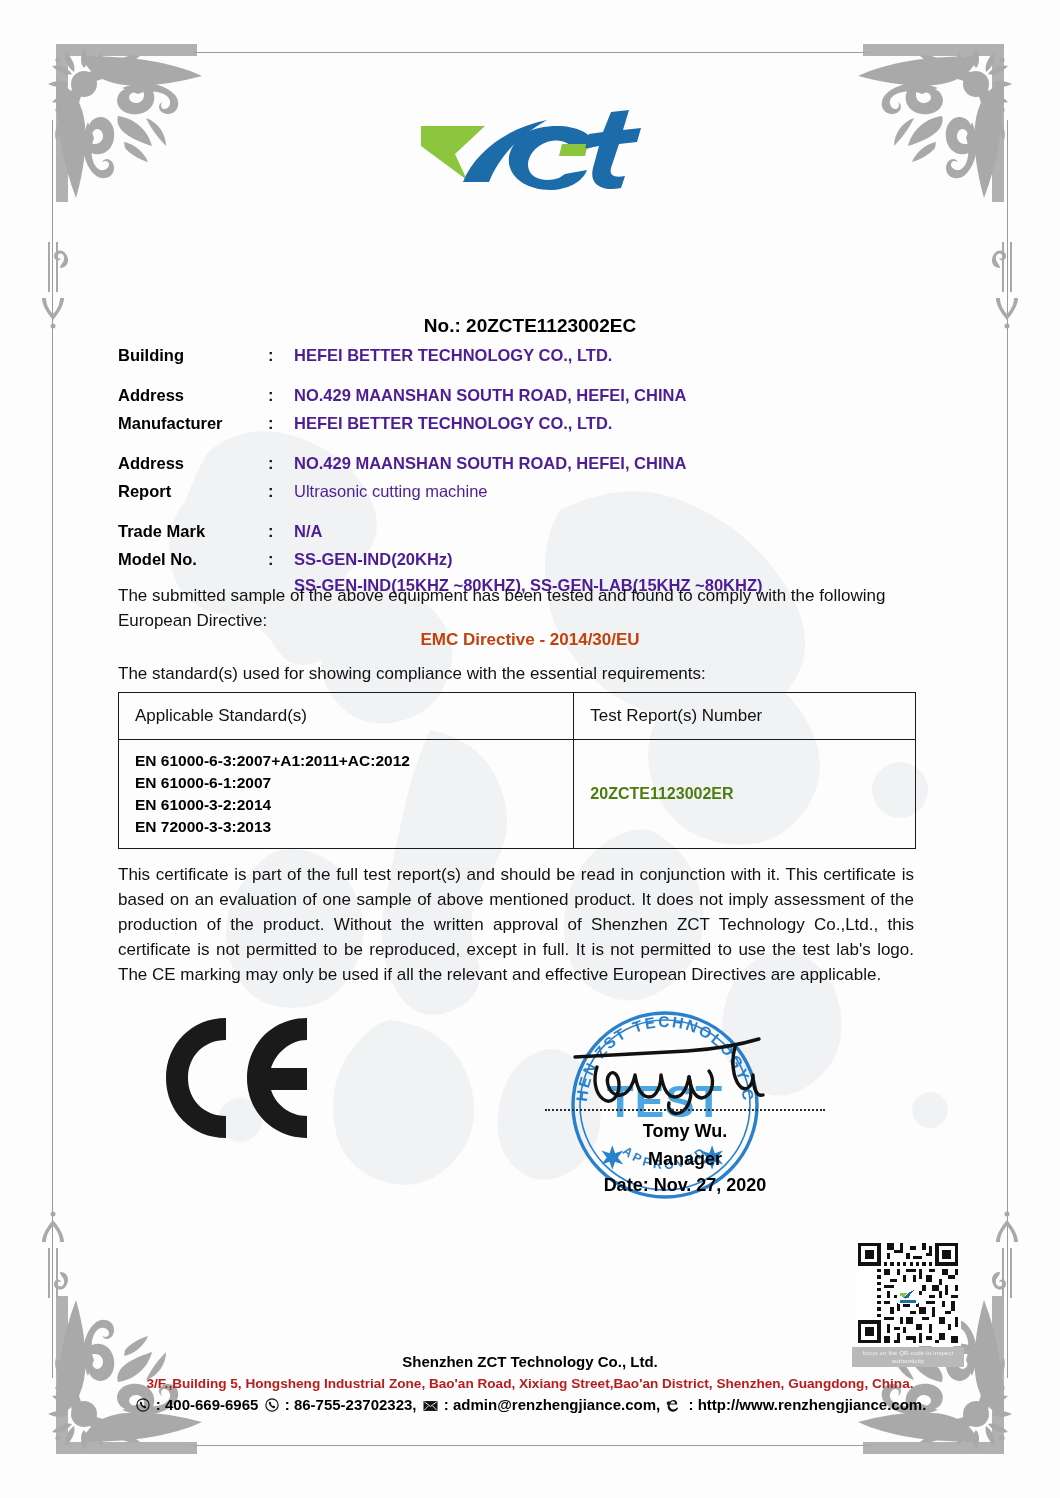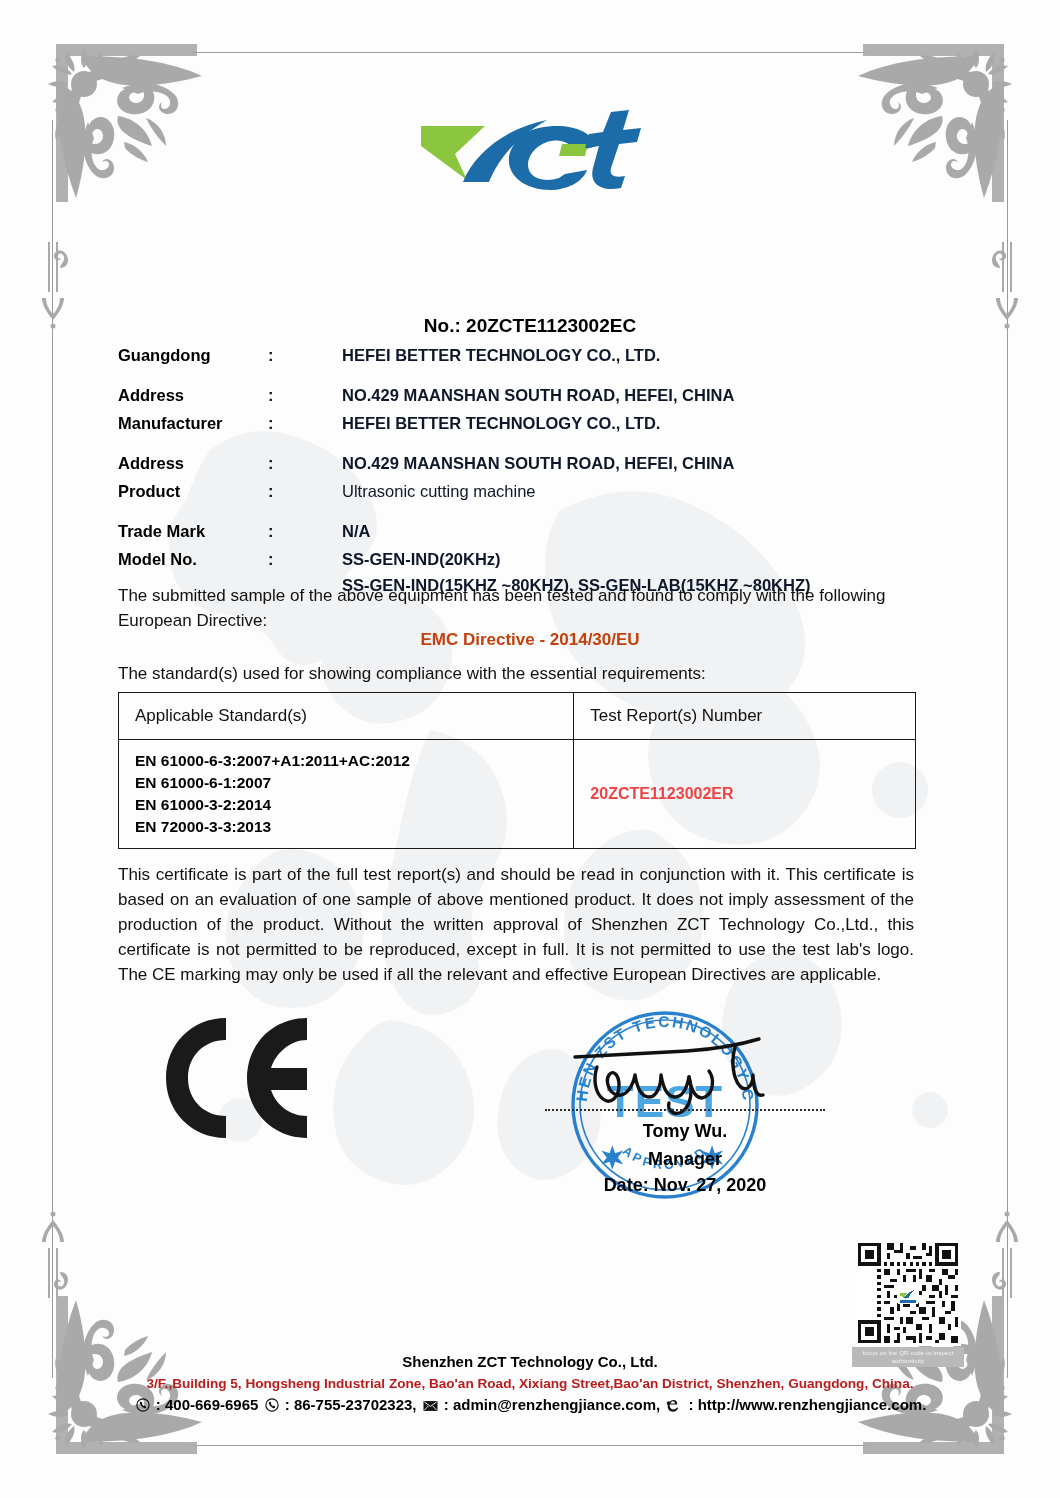--- a/index.html
+++ b/index.html
@@ -114,22 +114,21 @@
     width: 26px;
     flex: 0 0 26px;
     font-size: 16.5px;
     font-weight: bold;
     line-height: 26px;
   }
   .dvalue {
     font-size: 16.5px;
     font-weight: bold;
     line-height: 26px;
-    color: #0f172a;
-    margin-left: 48px;
+    color: #4c1d95;
   }
   .dvalue.normal { font-weight: normal; font-size: 16.5px; }
   .dvalue .line2 { display: block; }
 
   
   .para {
     position: absolute;
     left: 118px;
     width: 796px;
     font-size: 17px;
@@ -177,21 +176,21 @@
     padding: 8px 0 8px 16px !important;
     font-size: 15.5px;
     font-weight: bold;
     line-height: 22px;
     color: #000;
   }
   .td-rep {
     font-size: 16px;
     font-weight: bold;
     padding-left: 16px !important;
-    color: #ef4444;
+    color: #4d7c0f;
   }
   .col-a { width: 55%; }
 
   
   .p-disc { top: 862px; }
 
   
   .ce-mark {
     position: absolute;
     left: 152px;
@@ -469,41 +468,41 @@
       <rect x="156" y="36" width="26" height="12" transform="skewX(-14)" fill="#8cc63f"></rect>
 
       <path d="M196 4 L214 2 L208 22 L226 20 L222 34 L204 36 L196 60 C194 68 200 70 210 68 L206 80 C186 84 174 76 178 60 L184 38 L170 40 L174 26 L188 24 Z" fill="#1b6ca8"></path>
     </svg>
   </div>
 
   <div class="certno">No.: 20ZCTE1123002EC</div>
 
   <div class="details">
     <div class="drow">
-      <div class="dlabel">Guangdong</div>
+      <div class="dlabel">Building</div>
       <div class="dcolon">:</div>
       <div class="dvalue">HEFEI BETTER TECHNOLOGY CO., LTD.</div>
     </div>
     <div class="drow gap">
       <div class="dlabel">Address</div>
       <div class="dcolon">:</div>
       <div class="dvalue">NO.429 MAANSHAN SOUTH ROAD, HEFEI, CHINA</div>
     </div>
     <div class="drow">
       <div class="dlabel">Manufacturer</div>
       <div class="dcolon">:</div>
       <div class="dvalue">HEFEI BETTER TECHNOLOGY CO., LTD.</div>
     </div>
     <div class="drow gap">
       <div class="dlabel">Address</div>
       <div class="dcolon">:</div>
       <div class="dvalue">NO.429 MAANSHAN SOUTH ROAD, HEFEI, CHINA</div>
     </div>
     <div class="drow">
-      <div class="dlabel">Product</div>
+      <div class="dlabel">Report</div>
       <div class="dcolon">:</div>
       <div class="dvalue normal">Ultrasonic cutting machine</div>
     </div>
     <div class="drow gap">
       <div class="dlabel">Trade Mark</div>
       <div class="dcolon">:</div>
       <div class="dvalue">N/A</div>
     </div>
     <div class="drow">
       <div class="dlabel">Model No.</div>

